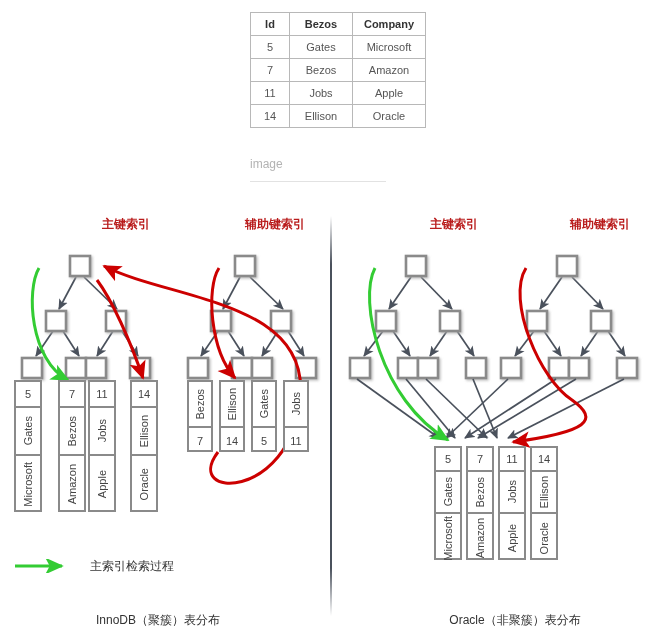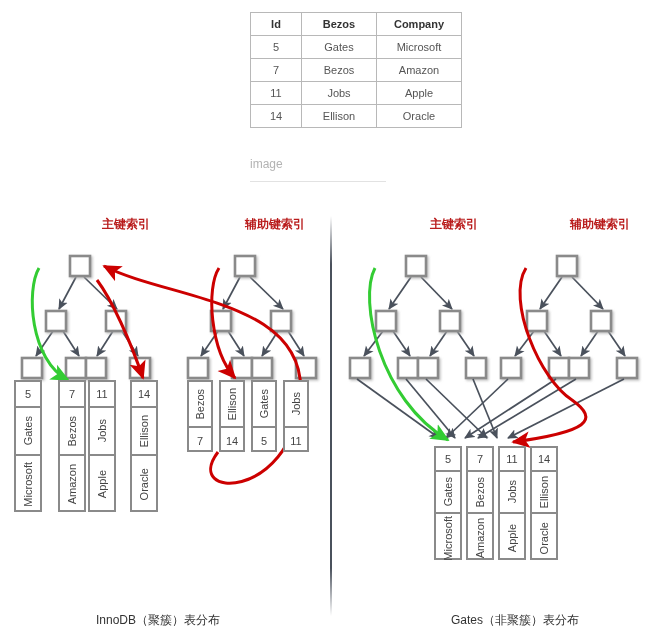--- a/index.html
+++ b/index.html
@@ -5,21 +5,21 @@
   html,body{margin:0;padding:0;background:#ffffff;}
   body{width:649px;height:643px;position:relative;overflow:hidden;
        font-family:"Liberation Sans","DejaVu Sans",sans-serif;color:#444;}
 
   
   #top-table-wrap{position:absolute;left:250px;top:12px;}
   table.rec{border-collapse:collapse;}
   table.rec td,table.rec th{
       border:1px solid #b8b8b8;
       font-size:11px;font-weight:normal;color:#555;
-      text-align:center;height:22px;padding:0 12px;line-height:22px;
+      text-align:center;height:22px;padding:0 6px;line-height:22px;
       white-space:nowrap;}
   table.rec th{font-weight:bold;color:#333;}
   table.rec td.c-id{width:26px;}
   table.rec td.c-name{width:50px;}
   table.rec td.c-comp{width:60px;}
 
   #image-caption{position:absolute;left:250px;top:157px;width:136px;
       text-align:left;font-size:12px;color:#b3b3b3;}
   #image-rule{position:absolute;left:250px;top:181px;width:136px;height:1px;
       background:#e2e2e2;}
@@ -304,16 +304,29 @@
   <div class="cell" style="height:24px;">14</div>
   <div class="cell" style="height:42px;">
       <span class="vtext">Ellison</span>
     </div>
   <div class="cell" style="height:48px;">
       <span class="vtext">Oracle</span>
     </div>
 </div>
 
 <div id="legend">
+  <div class="legend-row">
+    <span class="legend-swatch">
+      <svg width="58" height="14" viewBox="0 0 58 14">
+        <defs>
+            <marker id="lgGreen" markerWidth="7" markerHeight="7" refX="5.6" refY="3.1" orient="auto" markerUnits="strokeWidth">
+          <path d="M0,0.3 L6.2,3.1 L0,5.9 L1.5,3.1 Z" fill="#33cc33"></path>
+            </marker>
+          </defs>
+        <line x1="1" y1="7" x2="48" y2="7" stroke="#33cc33" stroke-width="3" marker-end="url(#lgGreen)"></line>
+      </svg>
+    </span>
+    <span class="legend-label">主索引检索过程</span>
+  </div>
 </div>
 
 <div class="caption" style="left:48px;top:612px;width:220px;">InnoDB（聚簇）表分布</div>
-<div class="caption" style="left:400px;top:612px;width:230px;">Gates（非聚簇）表分布</div>
+<div class="caption" style="left:400px;top:612px;width:230px;">Oracle（非聚簇）表分布</div>
 
 </body></html>

